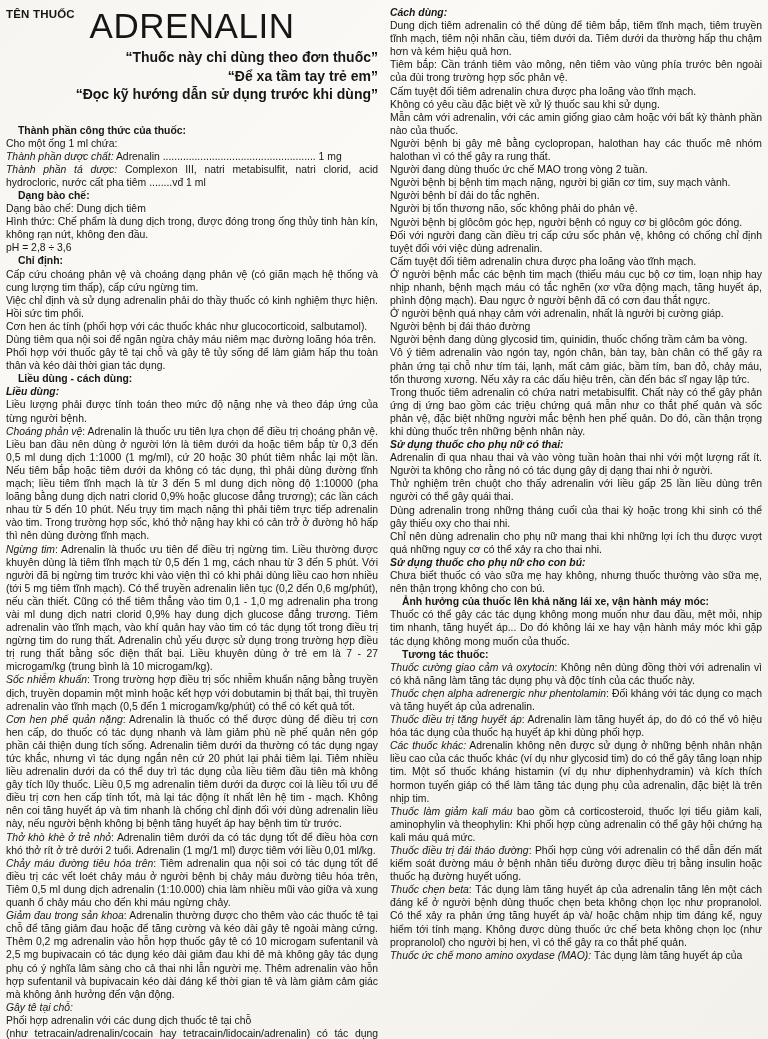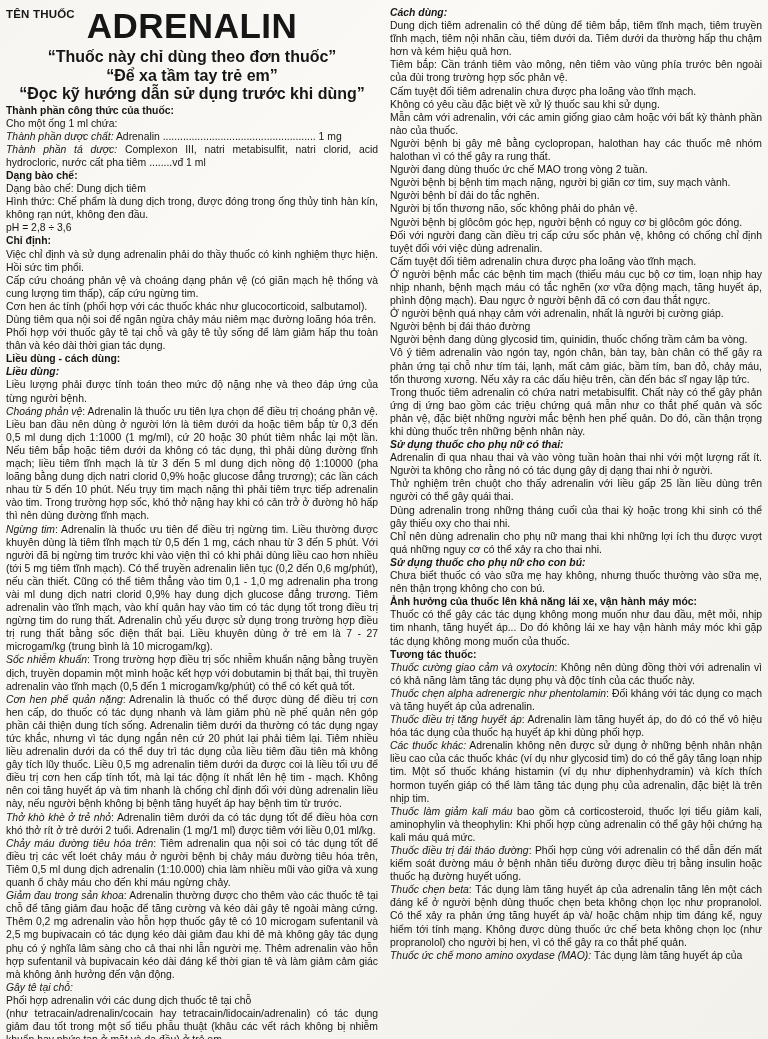--- a/index.html
+++ b/index.html
@@ -16,38 +16,38 @@
     padding:6px 6px 0 6px;
     display:flex;gap:12px;
   }
   .col{
     box-sizing:border-box;
     width:372px;flex:0 0 372px;
     font-size:10.4px;line-height:13.1px;
     text-align:justify;
   }
   .col p{margin:0;}
-  .col p.h{font-weight:bold;text-align:left;}
+  .col p.h{font-weight:bold;text-align:left;margin-left:12px;}
   .col p.hi{font-weight:bold;font-style:italic;text-align:left;}
   .col p.i{font-style:italic;text-align:left;}
   .col i.lead{font-style:italic;}
   
-  .doc-header{position:relative;text-align:center;margin-bottom:0;}
+  .doc-header{position:relative;text-align:center;margin-bottom:20px;}
   .drug-label{
     position:absolute;left:0;top:2px;
     font-weight:bold;font-size:11.5px;letter-spacing:.2px;
   }
   .drug-title{
     margin:0 0 2px 0;
-    font-size:35px;font-weight:bold;letter-spacing:.5px;
+    font-size:35px;font-weight:normal;letter-spacing:.5px;
     line-height:40px;
   }
   .quote{
-    font-weight:bold;font-size:16px;line-height:18.5px;margin:0;
-    text-align:center;
+    font-weight:bold;font-size:14px;line-height:18.5px;margin:0;
+    text-align:right;
   }
 </style>
 </head>
 <body>
 
 <div class="sheet">
   <div class="col" id="col-left">
     <div class="doc-header">
       <div class="drug-label">TÊN THUỐC</div>
       <h1 class="drug-title">ADRENALIN</h1>
@@ -57,22 +57,22 @@
     </div>
   <p class="h">Thành phần công thức của thuốc:</p>
       <p class="p">Cho một ống 1 ml chứa:</p>
       <p class="p"><i class="lead">Thành phần dược chất:</i><span> Adrenalin ..................................................... 1 mg</span></p>
       <p class="p"><i class="lead">Thành phần tá dược:</i><span> Complexon III, natri metabisulfit, natri clorid, acid hydrocloric,  nước cất pha tiêm ........vđ 1 ml</span></p>
       <p class="h">Dạng bào chế:</p>
       <p class="p">Dạng bào chế: Dung dịch tiêm</p>
       <p class="p">Hình thức: Chế phẩm là dung dịch trong, được đóng trong ống thủy tinh hàn kín, không rạn nứt, không đen đầu.</p>
       <p class="p">pH = 2,8 ÷ 3,6</p>
       <p class="h">Chỉ định:</p>
+      <p class="p">Cấp cứu choáng phản vệ và choáng dạng phản vệ (có giãn mạch hệ thống và cung lượng tim thấp), cấp cứu ngừng tim.</p>
       <p class="p">Việc chỉ định và sử dụng adrenalin phải do thầy thuốc có kinh nghiệm thực hiện. Hồi sức tim phổi.</p>
-      <p class="p">Cấp cứu choáng phản vệ và choáng dạng phản vệ (có giãn mạch hệ thống và cung lượng tim thấp), cấp cứu ngừng tim.</p>
       <p class="p">Cơn hen ác tính (phối hợp với các thuốc khác như glucocorticoid, salbutamol).</p>
       <p class="p">Dùng tiêm qua nội soi để ngăn ngừa chảy máu niêm mạc đường loãng hóa trên.</p>
       <p class="p">Phối hợp với thuốc gây tê tại chỗ và gây tê tủy sống để làm giảm hấp thu toàn thân và kéo dài thời gian tác dụng.</p>
       <p class="h">Liều dùng - cách dùng:</p>
       <p class="hi">Liều dùng:</p>
       <p class="p">Liều lượng phải được tính toán theo mức độ nặng nhẹ và theo đáp ứng của từng người bệnh.</p>
       <p class="p"><i class="lead">Choáng phản vệ</i><span>: Adrenalin là thuốc ưu tiên lựa chọn để điều trị choáng phản vệ. Liều ban đầu nên dùng ở người lớn là tiêm dưới da hoặc tiêm bắp từ 0,3 đến 0,5 ml dung dịch 1:1000 (1 mg/ml), cứ 20 hoặc 30 phút tiêm nhắc lại một lần. Nếu tiêm bắp hoặc tiêm dưới da không có tác dụng, thì phải dùng đường tĩnh mạch; liều tiêm tĩnh mạch là từ 3 đến 5 ml dung dịch nồng độ 1:10000 (pha loãng bằng dung dịch natri clorid 0,9% hoặc glucose đẳng trương); các lần cách nhau từ 5 đến 10 phút. Nếu trụy tim mạch nặng thì phải tiêm trực tiếp adrenalin vào tim. Trong trường hợp sốc, khó thở nặng hay khi có cản trở ở đường hô hấp thì nên dùng đường tĩnh mạch.</span></p>
       <p class="p"><i class="lead">Ngừng tim</i><span>: Adrenalin là thuốc ưu tiên để điều trị ngừng tim. Liều thường được khuyên dùng là tiêm tĩnh mạch từ 0,5 đến 1 mg, cách nhau từ 3 đến 5 phút. Với người đã bị ngừng tim trước khi vào viện thì có khi phải dùng liều cao hơn nhiều (tới 5 mg tiêm tĩnh mạch). Có thể truyền adrenalin liên tục (0,2 đến 0,6 mg/phút), nếu cần thiết. Cũng có thể tiêm thẳng vào tim 0,1 - 1,0 mg adrenalin pha trong vài ml dung dịch natri clorid 0,9% hay dung dịch glucose đẳng trương. Tiêm adrenalin vào tĩnh mạch, vào khí quản hay vào tim có tác dụng tốt trong điều trị ngừng tim do rung thất. Adrenalin chủ yếu được sử dụng trong trường hợp điều trị rung thất bằng sốc điện thất bại. Liều khuyên dùng ở trẻ em là 7 - 27 microgam/kg (trung bình là 10 microgam/kg).</span></p>
       <p class="p"><i class="lead">Sốc nhiễm khuẩn</i><span>: Trong trường hợp điều trị sốc nhiễm khuẩn nặng bằng truyền dịch, truyền dopamin một mình hoặc kết hợp với dobutamin bị thất bại, thì truyền adrenalin vào tĩnh mạch (0,5 đến 1 microgam/kg/phút) có thể có kết quả tốt.</span></p>
       <p class="p"><i class="lead">Cơn hen phế quản nặng</i><span>: Adrenalin là thuốc có thể được dùng để điều trị cơn hen cấp, do thuốc có tác dụng nhanh và làm giảm phù nề phế quản nên góp phần cải thiện dung tích sống. Adrenalin tiêm dưới da thường có tác dụng ngay tức khắc, nhưng vì tác dụng ngắn nên cứ 20 phút lại phải tiêm lại. Tiêm nhiều liều adrenalin dưới da có thể duy trì tác dụng của liều tiêm đầu tiên mà không gây tích lũy thuốc. Liều 0,5 mg adrenalin tiêm dưới da được coi là liều tối ưu để điều trị cơn hen cấp tính tốt, mà lại tác động ít nhất lên hệ tim - mạch. Không nên coi tăng huyết áp và tim nhanh là chống chỉ định đối với dùng adrenalin liều này, nếu người bệnh không bị bệnh tăng huyết áp hay bệnh tim từ trước.</span></p>

